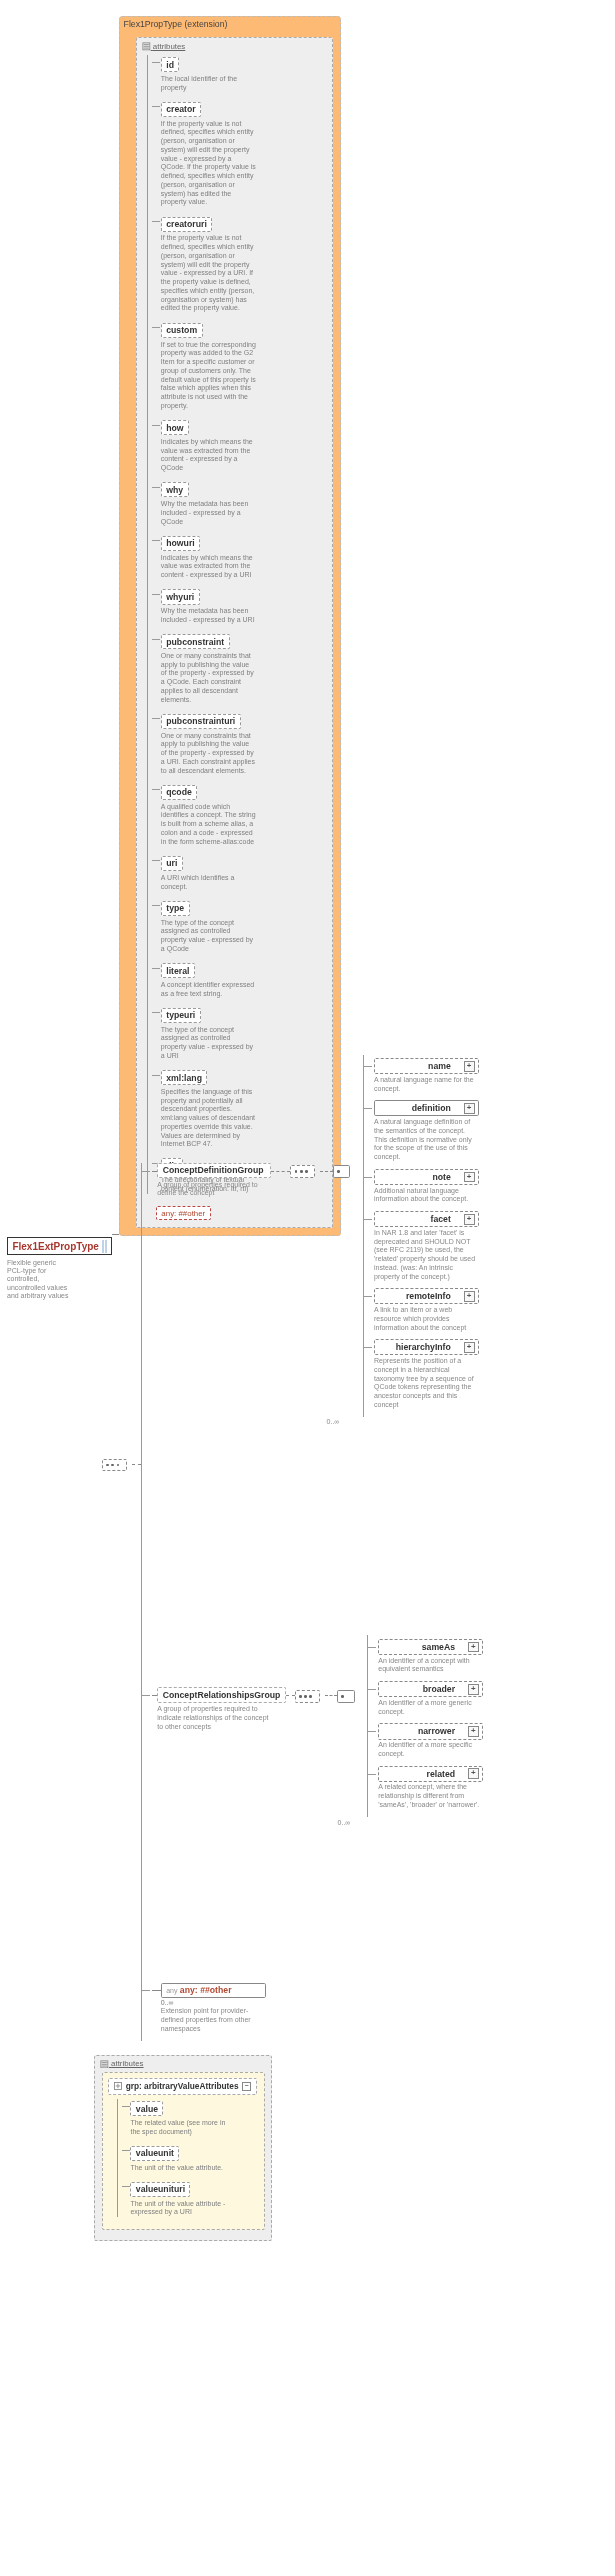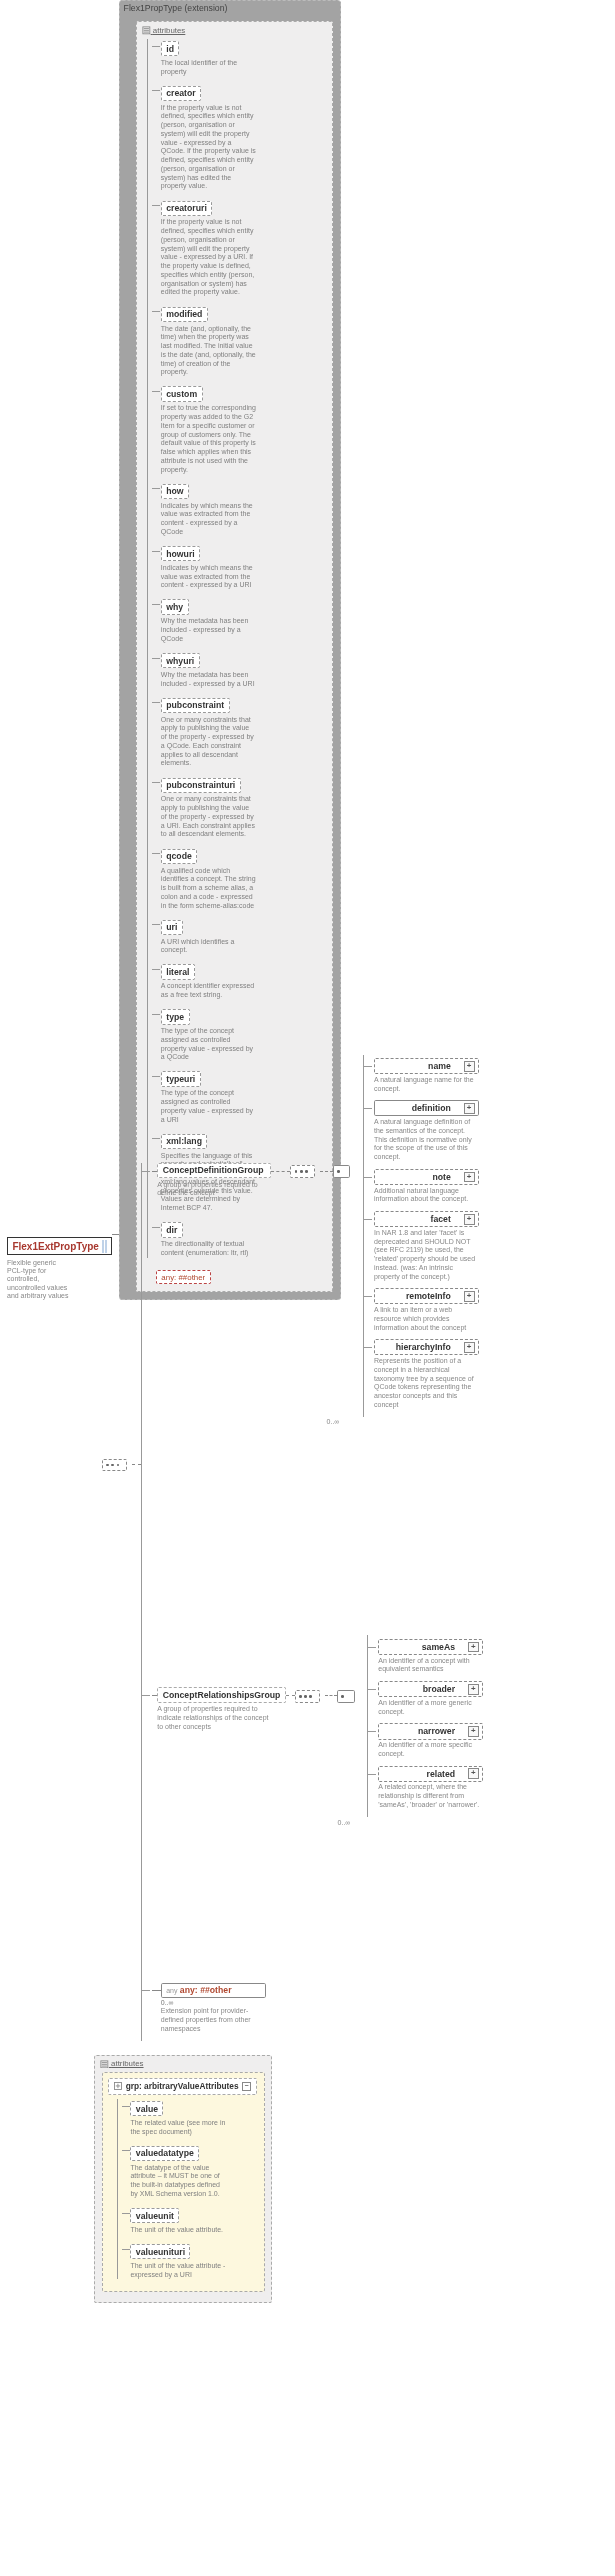--- a/index.html
+++ b/index.html
@@ -227,49 +227,48 @@
 <div class="row" style="align-items:flex-start;">
   <div class="vstack" style="margin-top:1227px;">
     <div class="root-box">Flex1ExtPropType</div>
     <div class="root-desc">Flexible generic PCL-type for controlled, uncontrolled values and arbitrary values</div>
   </div>
 
   <div style="margin-top:1234px; border-top:0.9px solid #888; width:7px;"></div>
 
   <div style="flex:1;">
 
-    <div style="border:0.9px dashed #bbb; background:#a3a3a3; border-radius:3.5px; margin-top:0; margin-left:0; width:220px; padding:0;">
+    <div style="border:0.9px dashed #bbb; background:#fdba74; border-radius:3.5px; margin-top:16px; margin-left:0; width:220px; padding:0;">
       <div style="font-size:8.7px; color:#444; padding: 1.7px 3.5px;">Flex1PropType (extension)</div>
 
       <div class="attr-frame">
         <div class="attr-frame-title">
           <svg class="frame-icon" viewBox="0 0 10 10">
               <rect x="1" y="1" width="8" height="8" fill="none" stroke="#888"></rect>
               <line x1="2" y1="3" x2="8" y2="3" stroke="#888"></line>
               <line x1="2" y1="5" x2="8" y2="5" stroke="#888"></line>
               <line x1="2" y1="7" x2="8" y2="7" stroke="#888"></line>
             </svg>
           <span>attributes</span>
         </div>
         <div class="attr-list" id="attr-list-1">
             <div class="attr-item"><span class="attr-box">id</span><div class="attr-desc">The local identifier of the property</div></div>
             <div class="attr-item"><span class="attr-box">creator</span><div class="attr-desc">If the property value is not defined, specifies which entity (person, organisation or system) will edit the property value - expressed by a QCode. If the property value is defined, specifies which entity (person, organisation or system) has edited the property value.</div></div>
             <div class="attr-item"><span class="attr-box">creatoruri</span><div class="attr-desc">If the property value is not defined, specifies which entity (person, organisation or system) will edit the property value - expressed by a URI. If the property value is defined, specifies which entity (person, organisation or system) has edited the property value.</div></div>
-            <div class="attr-item"><span class="attr-box">modified</span><div class="attr-desc">The date (and, optionally, the time) when the property was last modified. The initial value is the date (and, optionally, the time) of creation of the property.</div></div>
             <div class="attr-item"><span class="attr-box">custom</span><div class="attr-desc">If set to true the corresponding property was added to the G2 Item for a specific customer or group of customers only. The default value of this property is false which applies when this attribute is not used with the property.</div></div>
             <div class="attr-item"><span class="attr-box">how</span><div class="attr-desc">Indicates by which means the value was extracted from the content - expressed by a QCode</div></div>
+            <div class="attr-item"><span class="attr-box">why</span><div class="attr-desc">Why the metadata has been included - expressed by a QCode</div></div>
             <div class="attr-item"><span class="attr-box">howuri</span><div class="attr-desc">Indicates by which means the value was extracted from the content - expressed by a URI</div></div>
-            <div class="attr-item"><span class="attr-box">why</span><div class="attr-desc">Why the metadata has been included - expressed by a QCode</div></div>
             <div class="attr-item"><span class="attr-box">whyuri</span><div class="attr-desc">Why the metadata has been included - expressed by a URI</div></div>
             <div class="attr-item"><span class="attr-box">pubconstraint</span><div class="attr-desc">One or many constraints that apply to publishing the value of the property - expressed by a QCode. Each constraint applies to all descendant elements.</div></div>
             <div class="attr-item"><span class="attr-box">pubconstrainturi</span><div class="attr-desc">One or many constraints that apply to publishing the value of the property - expressed by a URI. Each constraint applies to all descendant elements.</div></div>
             <div class="attr-item"><span class="attr-box">qcode</span><div class="attr-desc">A qualified code which identifies a concept. The string is built from a scheme alias, a colon and a code - expressed in the form scheme-alias:code</div></div>
             <div class="attr-item"><span class="attr-box">uri</span><div class="attr-desc">A URI which identifies a concept.</div></div>
+            <div class="attr-item"><span class="attr-box">type</span><div class="attr-desc">The type of the concept assigned as controlled property value - expressed by a QCode</div></div>
             <div class="attr-item"><span class="attr-box">literal</span><div class="attr-desc">A concept identifier expressed as a free text string.</div></div>
-            <div class="attr-item"><span class="attr-box">type</span><div class="attr-desc">The type of the concept assigned as controlled property value - expressed by a QCode</div></div>
             <div class="attr-item"><span class="attr-box">typeuri</span><div class="attr-desc">The type of the concept assigned as controlled property value - expressed by a URI</div></div>
             <div class="attr-item"><span class="attr-box">xml:lang</span><div class="attr-desc">Specifies the language of this property and potentially all descendant properties. xml:lang values of descendant properties override this value. Values are determined by Internet BCP 47.</div></div>
             <div class="attr-item"><span class="attr-box">dir</span><div class="attr-desc">The directionality of textual content (enumeration: ltr, rtl)</div></div>
           </div>
         <div class="any-box">any: ##other</div>
       </div>
 
     </div>
   </div>
 </div>
@@ -465,19 +464,18 @@
       <svg width="7.9" height="7.9" viewBox="0 0 9 9">
           <rect x="0.5" y="0.5" width="8" height="8" fill="#fff" stroke="#888"></rect>
           <line x1="2" y1="4.5" x2="7" y2="4.5" stroke="#888"></line>
           <line x1="4.5" y1="2" x2="4.5" y2="7" stroke="#888"></line>
         </svg>
       <span>grp: arbitraryValueAttributes</span>
       <span class="expand">−</span>
     </div>
     <div class="attr-list" id="attr-list-2" style="margin-left:8.7px;">
         <div class="attr-item"><span class="attr-box">value</span><div class="attr-desc">The related value (see more in the spec document)</div></div>
-        <div class="attr-item"><span class="attr-box">valuedatatype</span><div class="attr-desc">The datatype of the value attribute – it MUST be one of the built-in datatypes defined by XML Schema version 1.0.</div></div>
         <div class="attr-item"><span class="attr-box">valueunit</span><div class="attr-desc">The unit of the value attribute.</div></div>
         <div class="attr-item"><span class="attr-box">valueunituri</span><div class="attr-desc">The unit of the value attribute - expressed by a URI</div></div>
       </div>
   </div>
 </div>
 
 
 </body></html>

